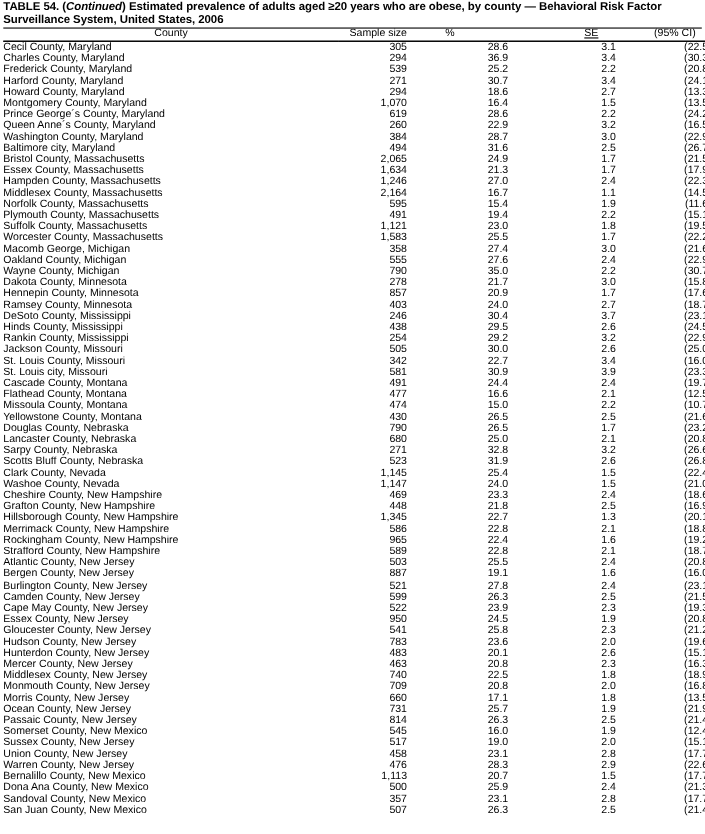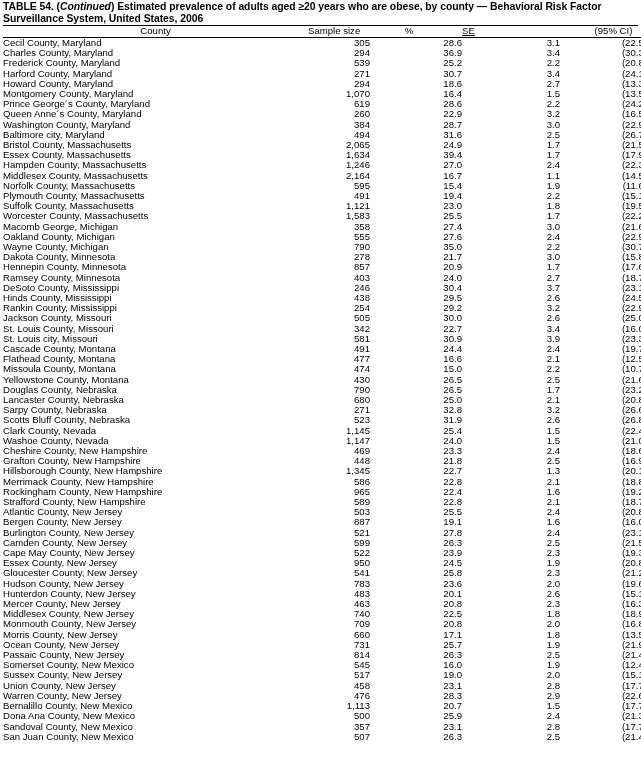--- a/index.html
+++ b/index.html
@@ -60,23 +60,23 @@
     padding-top: 1.5px;
     padding-bottom: 1.5px;
   }
   th.c-county, td.c-county { width: 305px; text-align: left; padding-left: 1px; }
   th.c-n,  td.c-n  { width: 62px;  text-align: right; }
   th.c-pct,td.c-pct{ width: 78px;  text-align: right; padding-right: 24px; }
   th.c-se, td.c-se { width: 82px;  text-align: right; padding-right: 28px; }
   th.c-ci, td.c-ci { width: 107px; text-align: right; padding-right: 6px; }
 
   thead th.c-county { text-align: center; }
-  thead th.c-n   { text-align: left; padding-right: 0; margin-left: 11px; }
+  thead th.c-n   { text-align: right; padding-right: 0; margin-left: 11px; }
   thead th.c-pct { text-align: center; padding-right: 14px; }
-  thead th.c-se  { text-align: left; padding-right: 16px; text-decoration: underline; }
+  thead th.c-se  { text-align: right; padding-right: 16px; text-decoration: underline; }
   thead th.c-ci  { text-align: center; padding-right: 4px; }
 
   tbody td { padding-top: 0.1px; padding-bottom: 0.1px; }
   .hdr-bot-rule td { border-bottom: 1.1px solid #000; height: 1px; padding: 0; }
 </style>
 </head>
 <body>
 
 <div class="page">
 
@@ -181,21 +181,21 @@
         <tr>
           <td class="c-county">Bristol County, Massachusetts</td>
           <td class="c-n">2,065</td>
           <td class="c-pct">24.9</td>
           <td class="c-se">1.7</td>
           <td class="c-ci">(21.5–28.3)</td>
         </tr>
         <tr>
           <td class="c-county">Essex County, Massachusetts</td>
           <td class="c-n">1,634</td>
-          <td class="c-pct">39.4</td>
+          <td class="c-pct">21.3</td>
           <td class="c-se">1.7</td>
           <td class="c-ci">(17.9–24.7)</td>
         </tr>
         <tr>
           <td class="c-county">Hampden County, Massachusetts</td>
           <td class="c-n">1,246</td>
           <td class="c-pct">27.0</td>
           <td class="c-se">2.4</td>
           <td class="c-ci">(22.3–31.7)</td>
         </tr>

